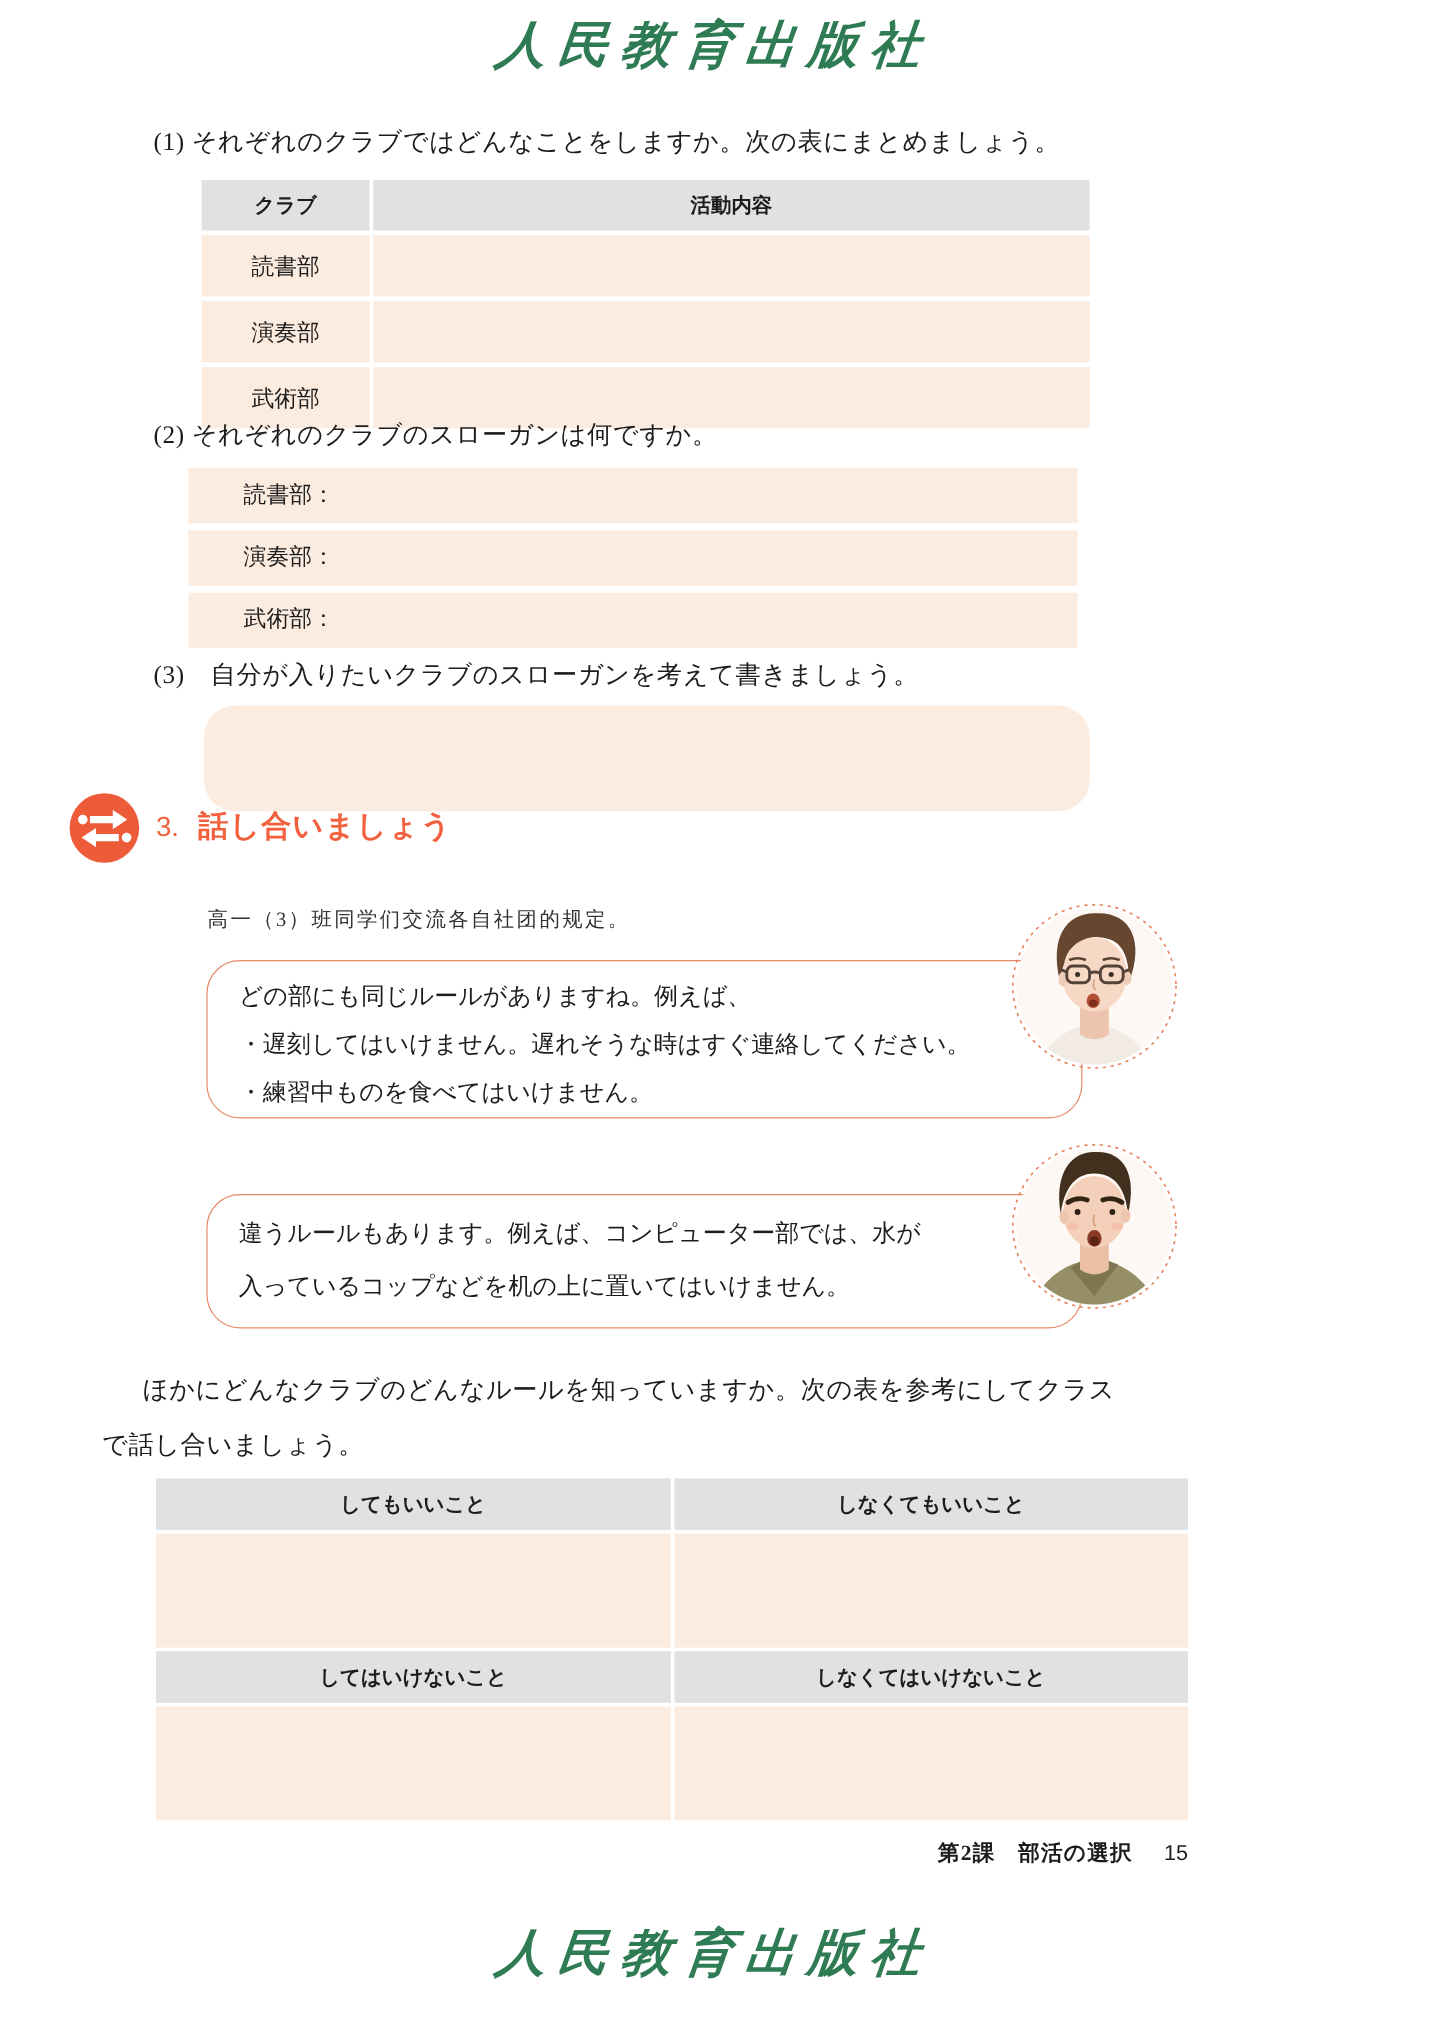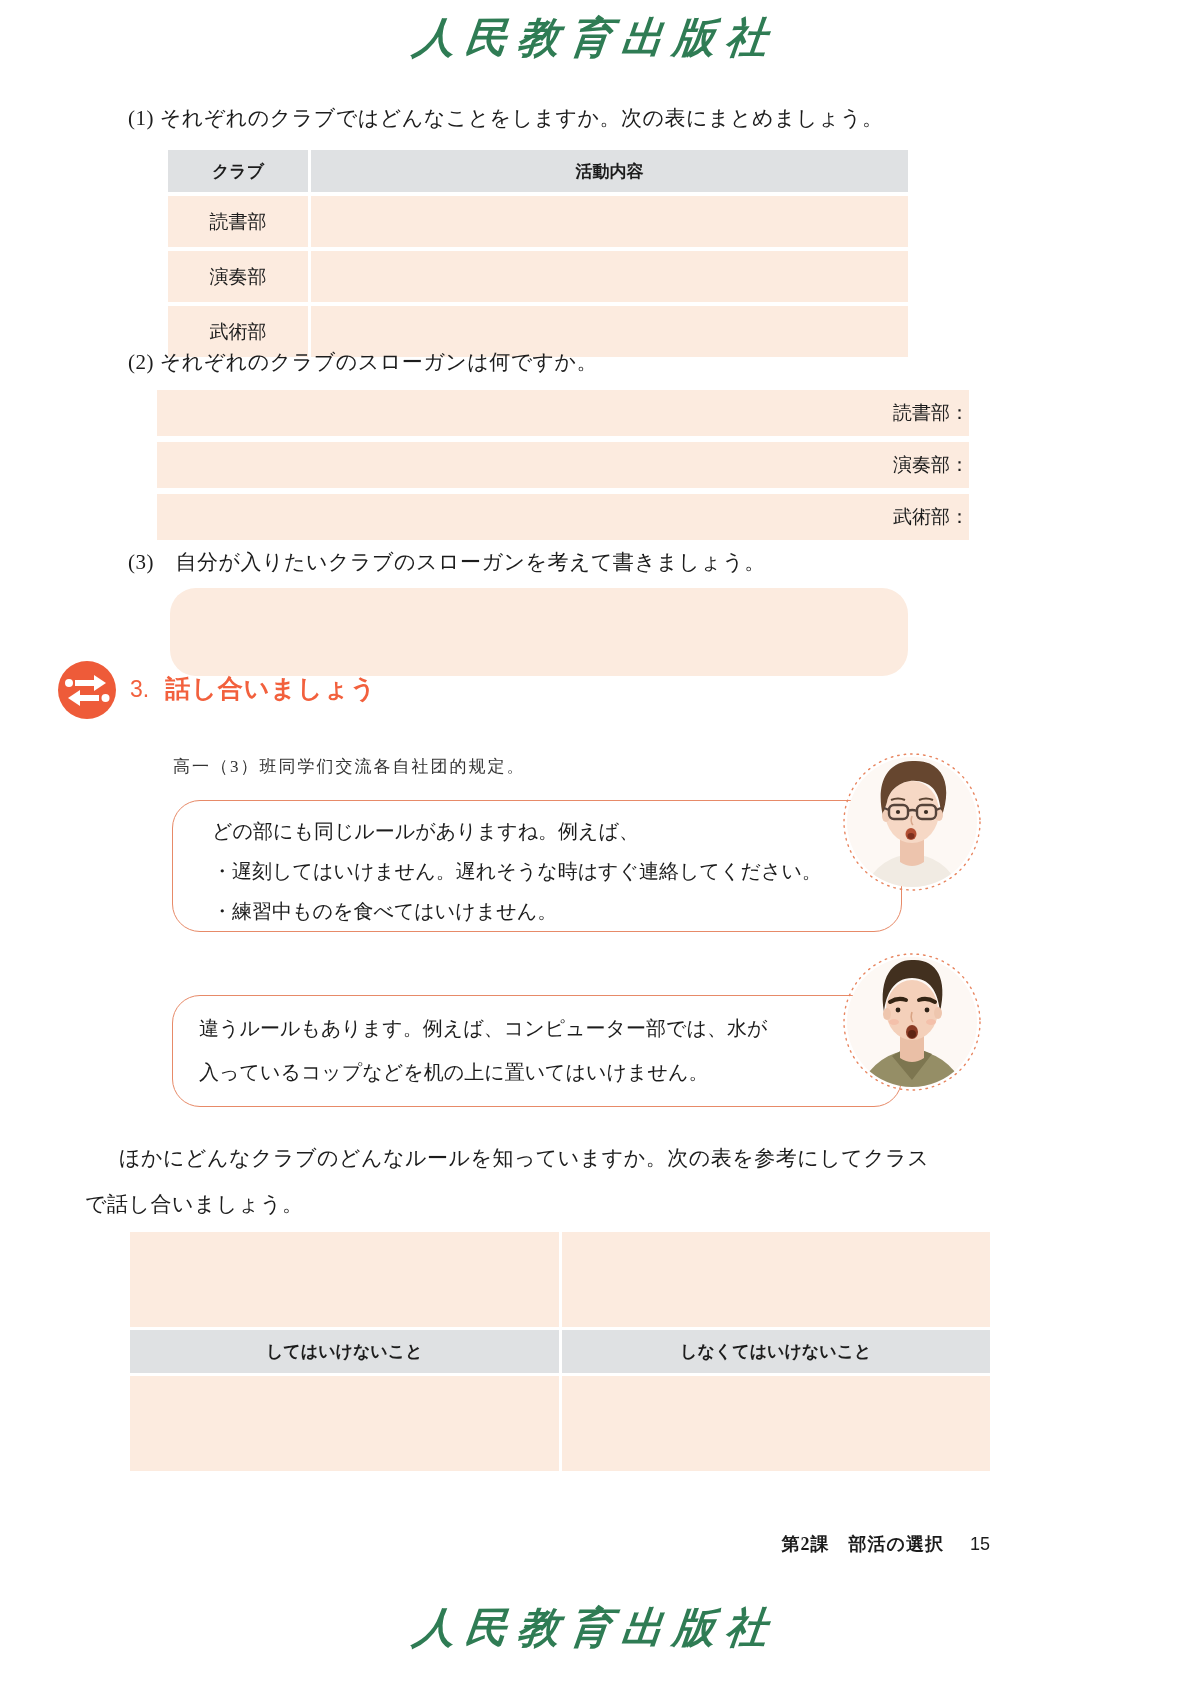--- a/index.html
+++ b/index.html
@@ -17,35 +17,35 @@
   .prompt{font-size:21px;letter-spacing:0.5px;}
   
   .t1{left:157px;width:751px;}
   .t1row{display:flex;gap:3px;margin-bottom:4px;margin-left:11px;}
   .t1 .c1{width:140px;flex:0 0 140px;display:flex;align-items:center;justify-content:center;}
   .t1 .c2{flex:1;display:flex;align-items:center;justify-content:center;}
   .th{background:#dfe1e3;font-family:"Liberation Sans", sans-serif;font-weight:bold;font-size:17px;}
   .t1 .hdr > div{height:42px;}
   .t1 .body > div{height:51px;background:#fcebdf;font-size:19px;}
   
-  .band{left:157px;width:812px;height:46px;background:#fcebdf;
-        font-size:19px;line-height:46px;padding-left:46px;box-sizing:border-box;text-align:right;}
+  .band{left:157px;width:741px;height:46px;background:#fcebdf;
+        font-size:19px;line-height:46px;padding-left:46px;box-sizing:border-box;}
   .answer-box{left:170px;width:738px;height:88px;background:#fcebdf;border-radius:26px;}
   
   .sec-head{font-family:"Liberation Sans", sans-serif;color:#f2603d;}
   .sec-num{font-size:23px;}
   .sec-title{font-size:25px;font-weight:bold;margin-left:16px;letter-spacing:1px;margin-top:38px;}
   .zh{font-size:17px;color:#333;letter-spacing:2px;}
   
   .bubble{
     left:172px;width:730px;border:1.5px solid #e78a68;border-radius:28px;
     background:#fff;box-sizing:border-box;padding:10px 26px;font-size:20px;
   }
   .bubble .bl{white-space:nowrap;}
-  .b1 .bl{line-height:40px;margin-left:13px;}
+  .b1 .bl{line-height:40px;}
   .b2 .bl{line-height:44px;}
   .avatar{width:140px;height:140px;}
   .para{font-size:21px;line-height:46px;letter-spacing:0.5px;}
   
   .t2{left:130px;width:860px;}
   .t2row{display:flex;gap:3px;margin-bottom:3px;}
   .t2 .cell{flex:1;display:flex;align-items:center;justify-content:center;}
   .t2 .hdr2 .cell{height:43px;}
   .t2 .blank .cell{height:95px;background:#fcebdf;}
   
@@ -177,20 +177,24 @@
     <circle cx="70" cy="70" r="68" fill="none" stroke="#e8855f" stroke-width="1.4" stroke-dasharray="1.5 5" stroke-linecap="round"></circle>
   </svg>
 </div>
 
 <div class="abs para" style="left:85px;top:1135px;width:1030px;">
   <div style="padding-left:34px;">ほかにどんなクラブのどんなルールを知っていますか。次の表を参考にしてクラス</div>
   <div>で話し合いましょう。</div>
 </div>
 
 <div class="abs t2" style="top:1232px;">
+  <div class="t2row hdr2">
+    <div class="cell th">してもいいこと</div>
+    <div class="cell th">しなくてもいいこと</div>
+  </div>
   <div class="t2row blank">
     <div class="cell"></div>
     <div class="cell"></div>
   </div>
   <div class="t2row hdr2">
     <div class="cell th">してはいけないこと</div>
     <div class="cell th">しなくてはいけないこと</div>
   </div>
   <div class="t2row blank">
     <div class="cell"></div>

